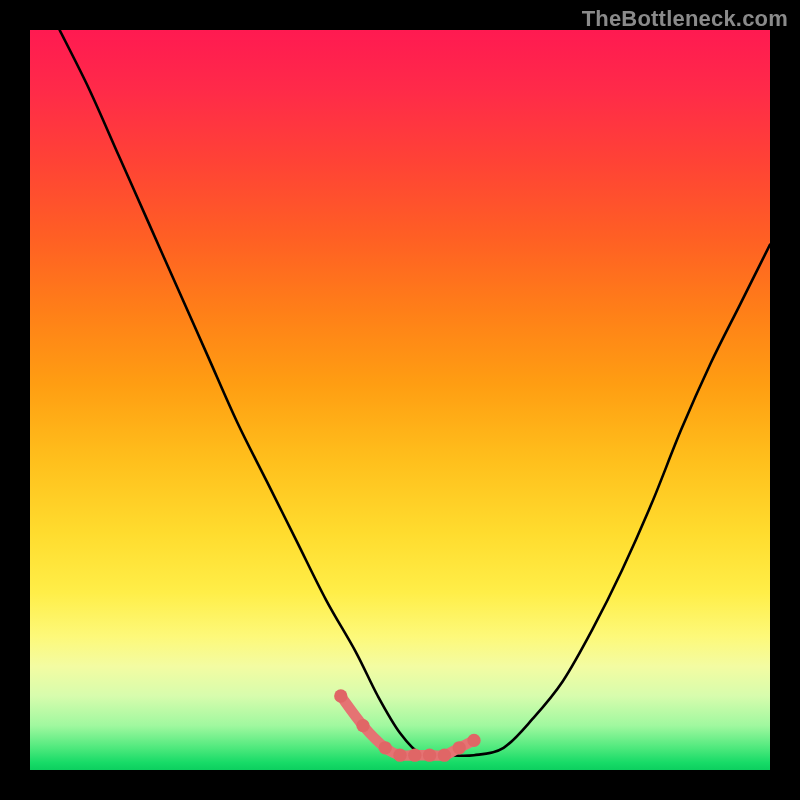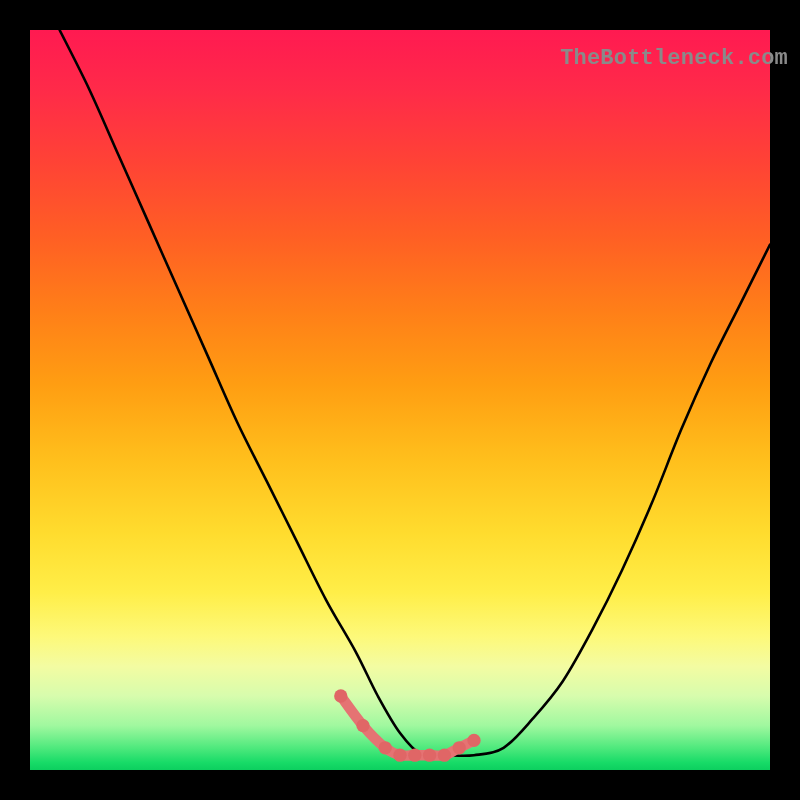--- a/index.html
+++ b/index.html
@@ -46,27 +46,26 @@
     position: absolute;
     left: 30px;
     top: 30px;
     width: 740px;
     height: 740px;
   }
   .watermark {
     position: absolute;
     top: 6px;
     right: 12px;
-    font-family: Liberation Mono, monospace;
+    font-family: Liberation Sans, sans-serif;
     font-size: 22px;
     font-weight: 600;
     color: #8a8a8a;
     letter-spacing: 0.2px;
     user-select: none;
-    margin-top: 40px;
   }
 </style>
 </head>
 <body>
 
 <div class="stage">
 
   <div class="gradient-panel"></div>
 
   <svg class="curve-svg" viewBox="0 0 100 100" preserveAspectRatio="none">

